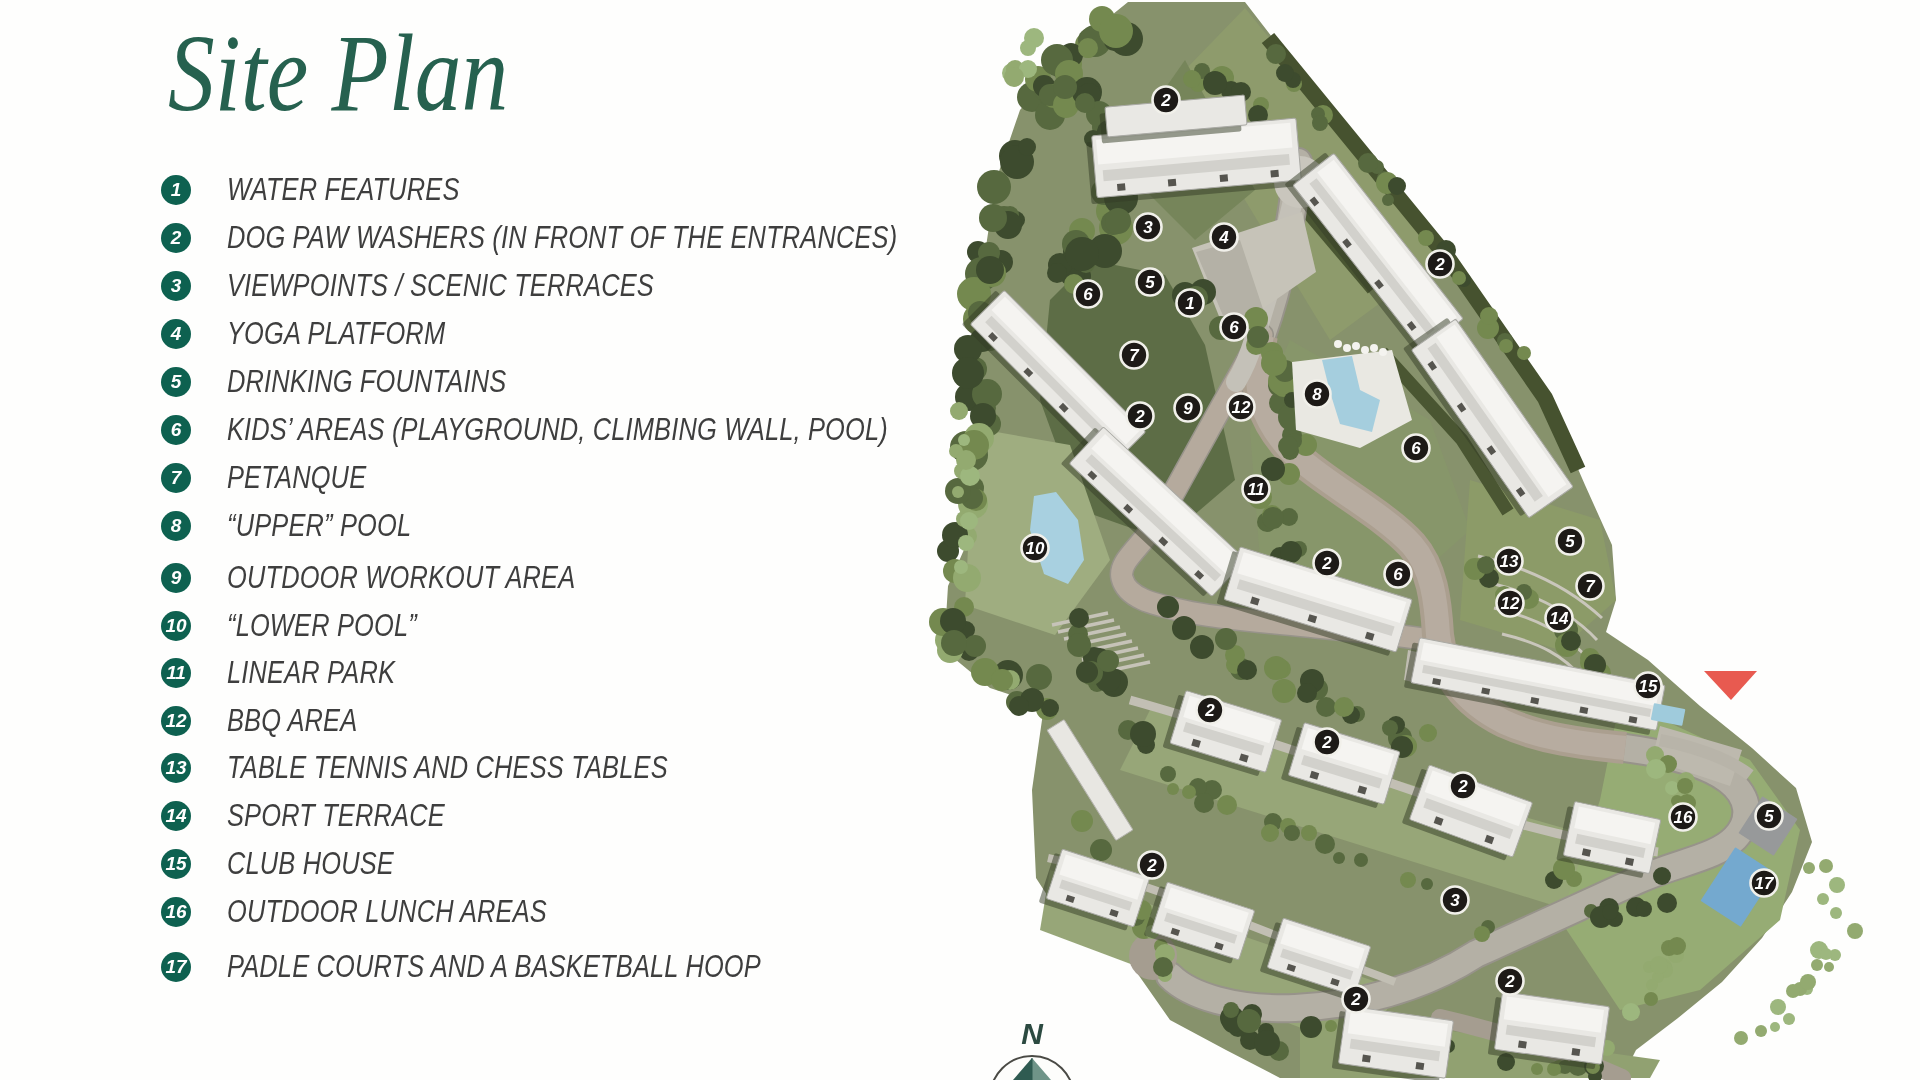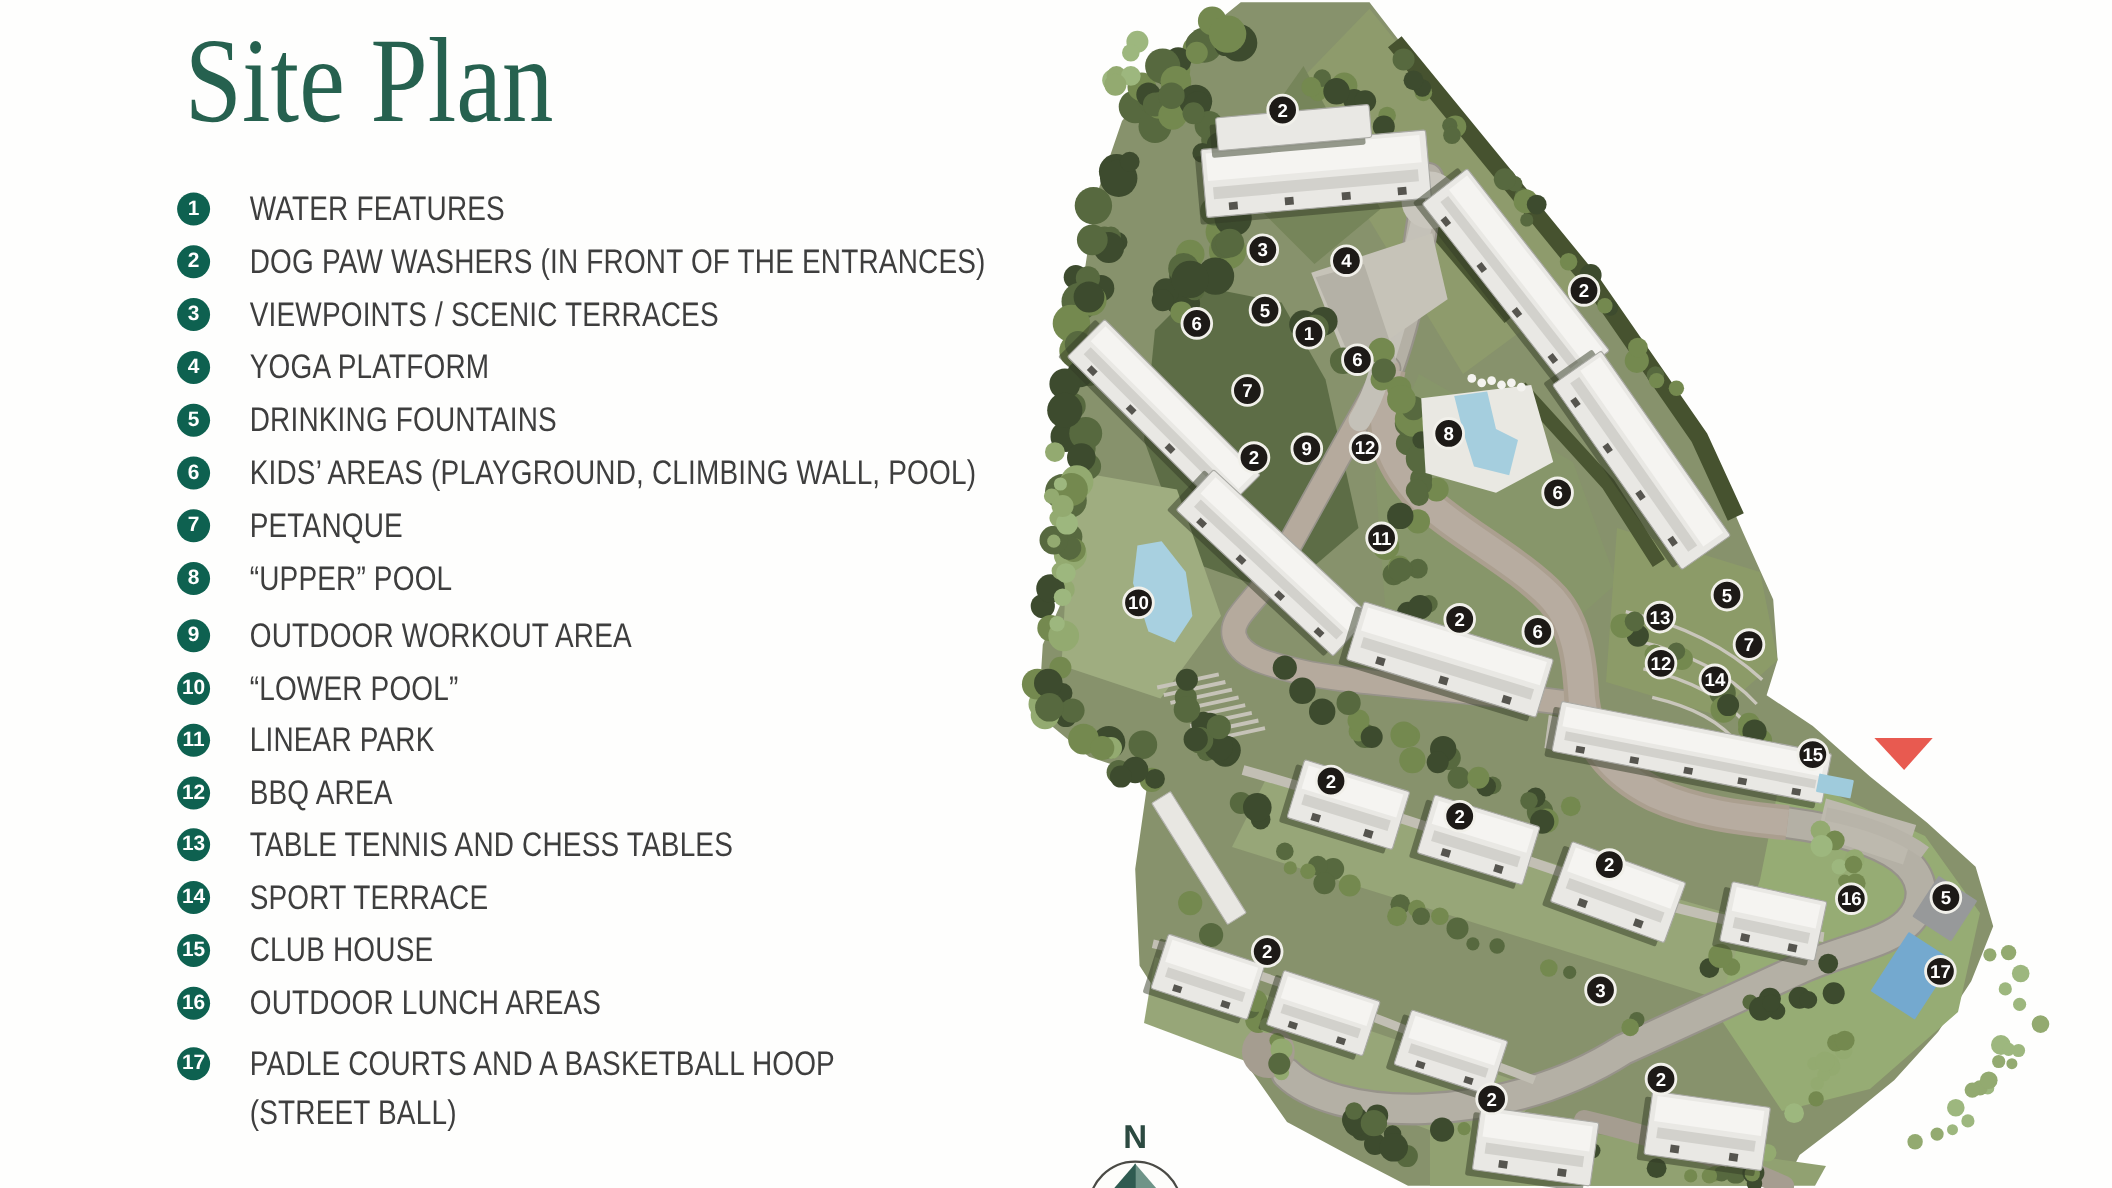--- a/index.html
+++ b/index.html
@@ -1,17 +1,17 @@
 <!DOCTYPE html>
 <html><head>
 <meta charset="utf-8">
 <style>
   html,body{margin:0;padding:0;background:#ffffff;}
   .page{position:relative;width:1920px;height:1080px;overflow:hidden;
-        font-family:"Liberation Sans",sans-serif;background:#fefefd;}
+        font-family:"Liberation Sans",sans-serif;background:#fefefd;font-style:italic;}
   .title{position:absolute;left:168px;top:10px;margin:0;
          font-family:"Liberation Serif",serif;font-weight:400;
          font-size:110px;color:#26614f;transform:scaleX(0.85);transform-origin:left top;}
   .row{position:absolute;left:161px;height:30px;display:flex;align-items:center;white-space:nowrap;}
   .badge{width:30px;height:30px;border-radius:50%;background:#0e6150;color:#fff;
          font-size:19px;font-weight:bold;display:inline-flex;align-items:center;
          justify-content:center;flex:0 0 30px;}
   .txt{margin-left:36px;font-size:31px;color:#3e3e3e;letter-spacing:0.2px;
        transform:scaleX(0.82);transform-origin:left center;}
 </style>
@@ -99,24 +99,20 @@
 <div class="row" style="top:897px">
       <span class="badge">16</span>
       <span class="txt">OUTDOOR LUNCH AREAS</span>
     </div>
 
 <div class="row" style="top:952px">
       <span class="badge">17</span>
       <span class="txt">PADLE COURTS AND A BASKETBALL HOOP</span>
     </div>
 
-<div class="row" style="top:997px">
-      <span class="badge" style="visibility:hidden">0</span>
-      <span class="txt">(STREET BALL)</span>
-    </div>
 
 <svg width="1000" height="1080" viewBox="920 0 1000 1080" style="position:absolute;left:920px;top:0">
 
 <path d="M1128,2 L1245,2 L1282,50 L1451,260 L1548,400 L1585,485 L1612,545 L1616,600 L1606,632 L1648,660 L1700,706 L1752,748 L1796,788 L1812,842 L1792,892 L1762,938 L1722,982 L1678,1018 L1636,1050 L1622,1078 L1280,1078 L1226,1050 L1170,1020 L1128,960 L1062,918 L1036,878 L1032,790 L1044,706 L990,688 L944,650 L948,586 L978,518 L974,420 L978,300 L996,180 L1020,110 L1076,44 Z" fill="#87926c"></path>
 
 <path d="M1245,8 L1445,255 L1330,340 L1245,200 L1185,70 Z" fill="#8e9b6c"></path>
 <path d="M1185,60 L1255,190 L1195,240 L1115,160 Z" fill="#76855a"></path>
 
 <path d="M1090,260 L1165,275 L1205,345 L1235,480 L1165,540 L1080,510 L1040,400 L1050,300 Z" fill="#5d6d46"></path>
 

